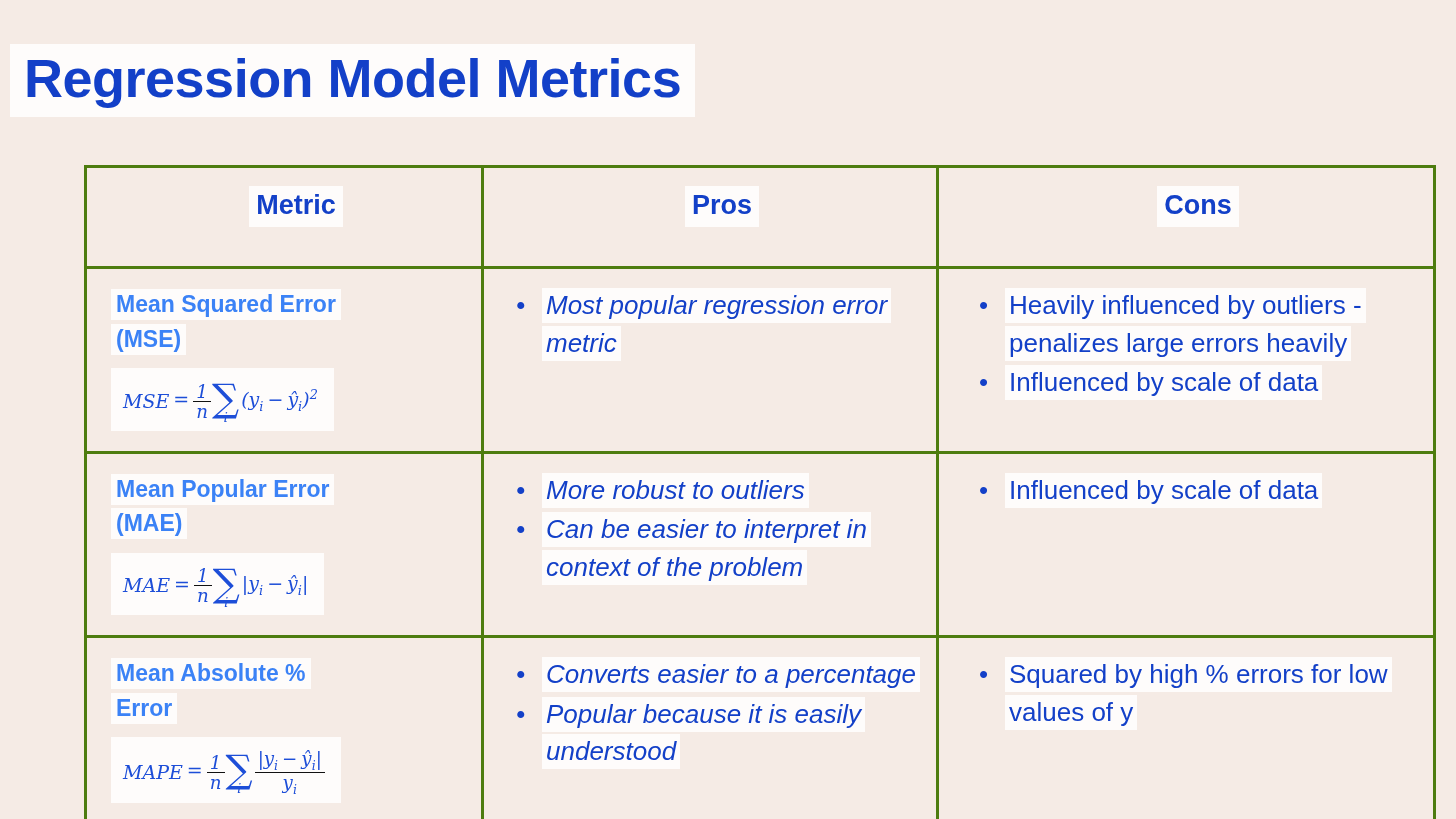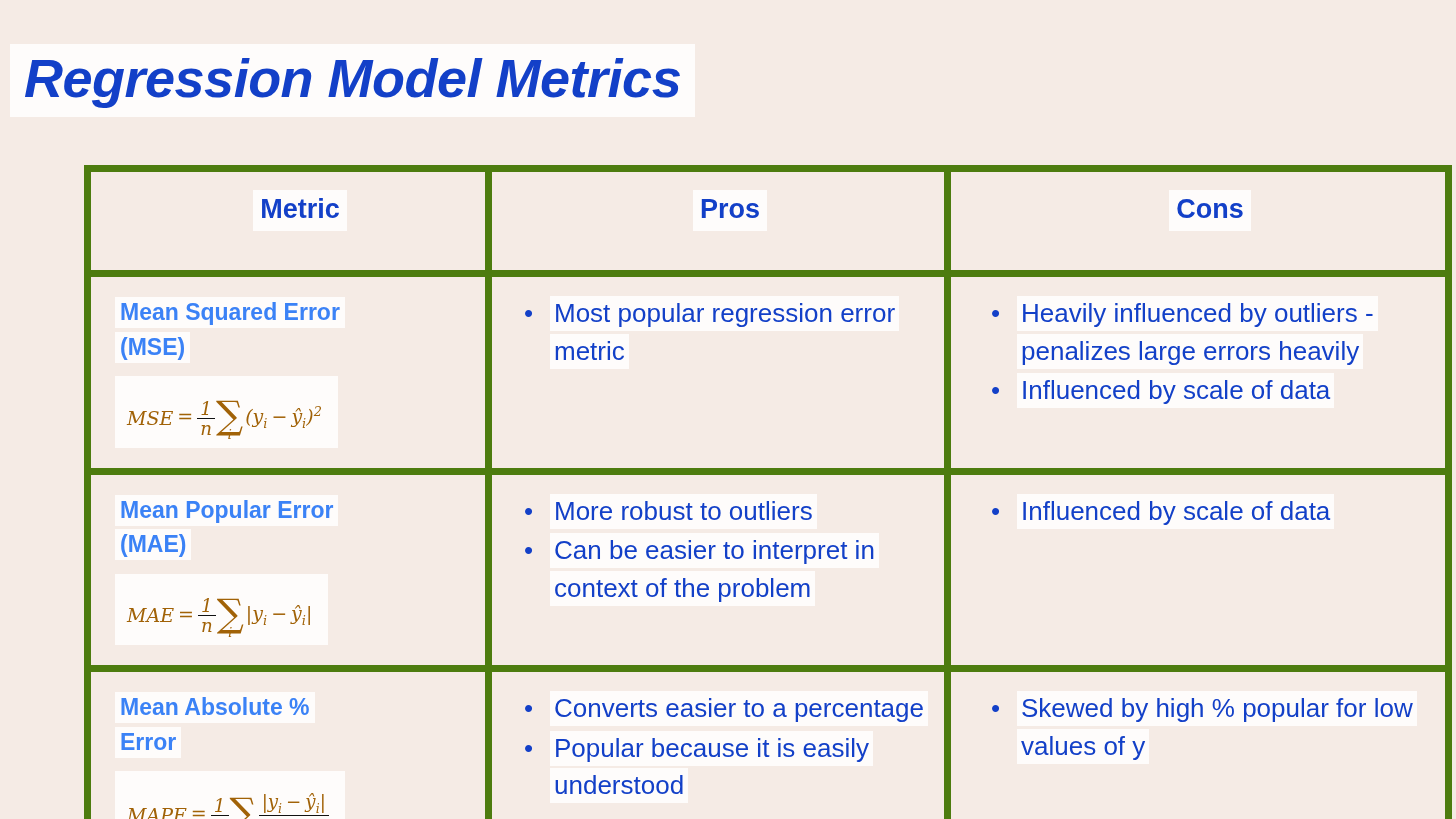--- a/index.html
+++ b/index.html
@@ -23,34 +23,33 @@
     padding: 6px 14px 10px 14px;
     box-sizing: border-box;
   }
   #slide-title .title-text {
     font-size: 54px;
     font-weight: 700;
     color: #1340C8;
     letter-spacing: -0.5px;
     line-height: 1.05;
     white-space: nowrap;
-    font-style: italic;
   }
 
   
   #metrics-table {
     position: absolute;
     left: 84px;
     top: 165px;
     width: 1268px;
     border-collapse: collapse;
     table-layout: fixed;
   }
   #metrics-table td, #metrics-table th {
-    border: 7px solid #4d7c0f;
+    border: 3px solid #4d7c0f;
     vertical-align: top;
     padding: 0;
     background: transparent;
   }
   .col-metric  { width: 370px; }
   .col-pros    { width: 428px; border-radius: 9px; }
   .col-cons    { width: 470px; }
 
   
   .header-cell {
@@ -62,21 +61,21 @@
     background: #FEFCFB;
     color: #1340C8;
     font-size: 27px;
     font-weight: 700;
     line-height: 1.25;
     padding: 3px 7px 4px 7px;
   }
 
   
   .metric-cell  { padding: 18px 14px 20px 24px !important; }
-  .pros-cell    { padding: 18px 10px 18px 28px !important; }
+  .pros-cell    { padding: 18px 10px 18px 28px !important; font-style: italic; }
   .cons-cell    { padding: 18px 10px 18px 36px !important; }
 
   .metric-name {
     font-size: 23px;
     font-weight: 700;
     color: #3b82f6;
     line-height: 1.5;
     margin: 0 0 8px 0;
   }
   .metric-name .hl {
@@ -114,25 +113,25 @@
     background: #FEFCFB;
     padding: 2px 4px 3px 4px;
     box-decoration-break: clone;
     -webkit-box-decoration-break: clone;
   }
 
   
   .formula {
     display: inline-block;
     background: #FEFCFB;
-    padding: 21px 16px 8px 12px;
+    padding: 12px 16px 8px 12px;
     font-family: "DejaVu Serif", "Liberation Serif", serif;
     font-style: italic;
     font-size: 19px;
-    color: #a16207;
+    color: #1d4ed8;
     white-space: nowrap;
     line-height: 1;
     margin-top: 4px;
   }
   .formula .op { font-style: italic; padding: 0 4px; }
   .frac {
     display: inline-block;
     vertical-align: middle;
     text-align: center;
     line-height: 1.05;
@@ -244,19 +243,19 @@
         </div>
       </td>
       <td class="pros-cell col-pros">
         <ul class="bullets">
           <li><span class="hl">Converts easier to a percentage</span></li>
           <li><span class="hl">Popular because it is easily understood</span></li>
         </ul>
       </td>
       <td class="cons-cell col-cons">
         <ul class="bullets">
-          <li><span class="hl">Skewed by high % popular for low values of y</span></li>
+          <li><span class="hl">Squared by high % errors for low values of y</span></li>
         </ul>
       </td>
     </tr>
 
   </tbody>
 </table>
 
 </body></html>

